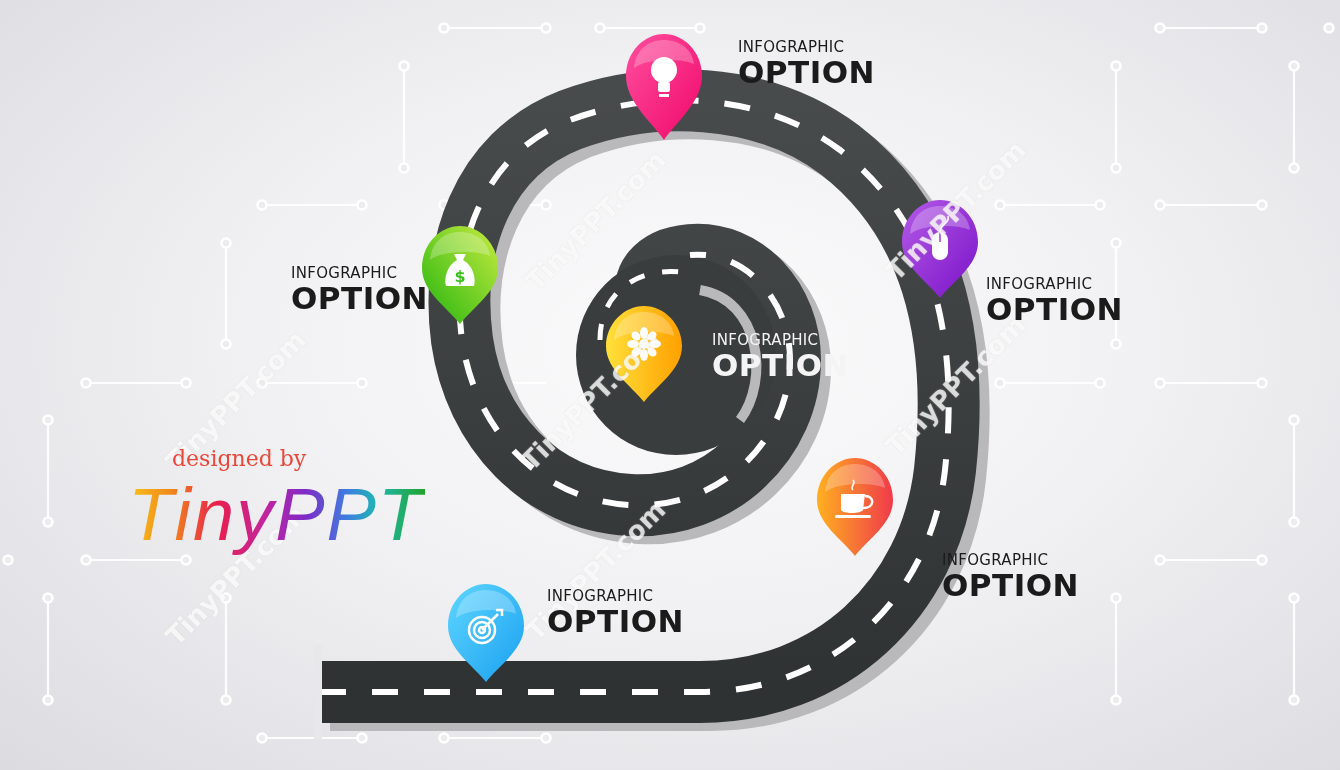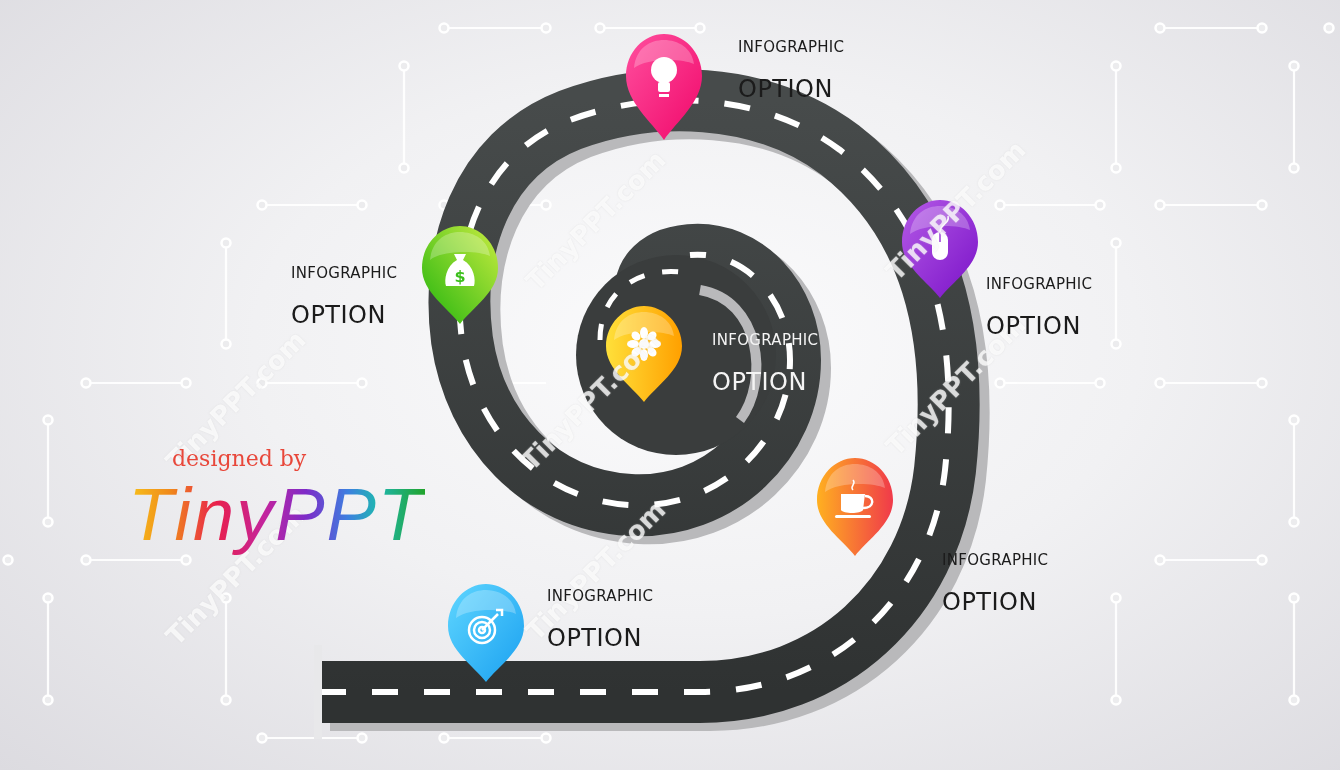--- a/index.html
+++ b/index.html
@@ -7,21 +7,21 @@
     width:1340px; height:770px; overflow:hidden; position:relative;
     background: radial-gradient(ellipse at 52% 45%, #fbfbfc 0%, #f1f1f3 45%, #dcdbe0 100%);
     font-family: "Liberation Sans", "DejaVu Sans", sans-serif;
   }
   #stage { position:absolute; left:0; top:0; width:1340px; height:770px; }
   .label {
     position:absolute; color:#1b1b1b; line-height:1;
     font-family: "DejaVu Sans", "Liberation Sans", sans-serif;
   }
   .label .l1 { display:block; font-size:15px; letter-spacing:0.3px; font-weight:400; }
-  .label .l2 { display:block; font-size:24px; letter-spacing:0.5px; margin-top:22px; font-weight:400; }
+  .label .l2 { display:block; font-size:31px; letter-spacing:0.5px; margin-top:2px; font-weight:700; }
   .label.light { color:#f4f4f4; }
   .logo { position:absolute; left:128px; top:440px; width:360px; height:140px; }
   .logo .designed {
     position:absolute; left:44px; top:6px; font-size:22px;
     font-family:"DejaVu Serif", "Liberation Serif", serif; color:#e8473a;
   }
   .logo .tiny {
     position:absolute; left:0px; top:32px; font-size:74px; font-style:italic;
     font-family:Liberation Sans, sans-serif;
     background: linear-gradient(90deg, #f7c21a 0%, #f08a1a 14%, #e81f4d 30%, #c3249e 46%, #7d2bc8 60%, #3d7fe0 74%, #1fb7b0 84%, #21a32b 100%);

